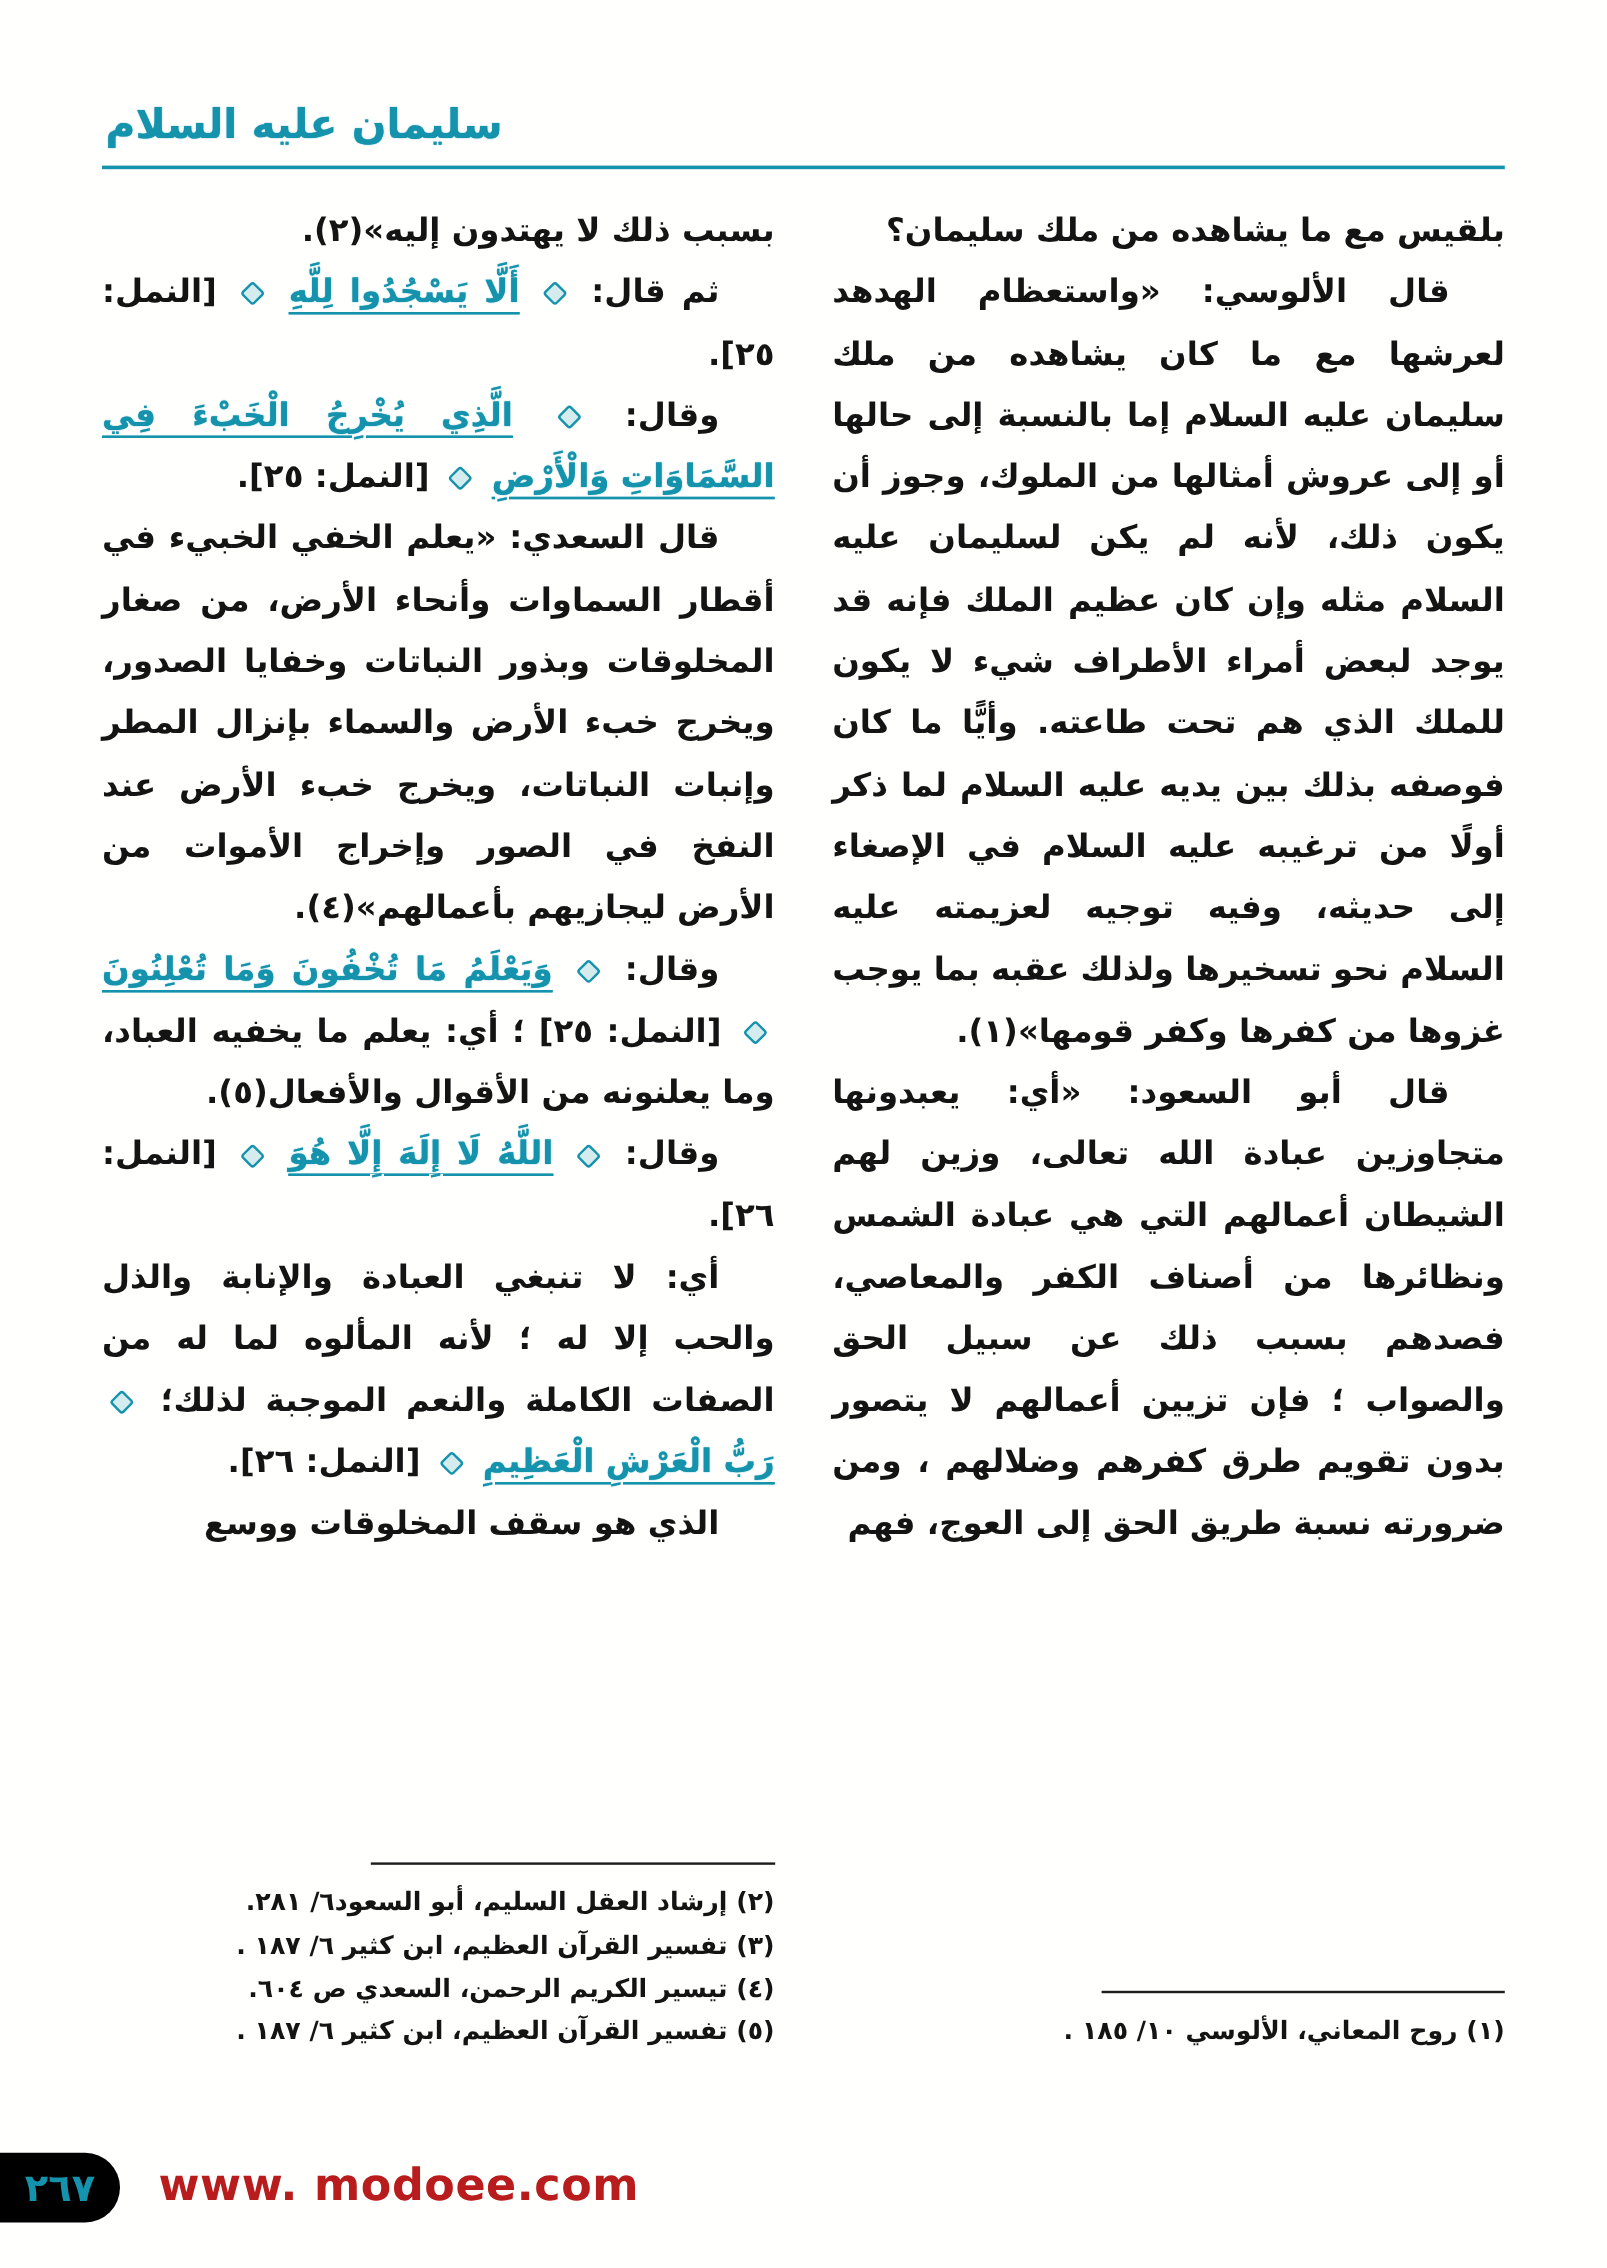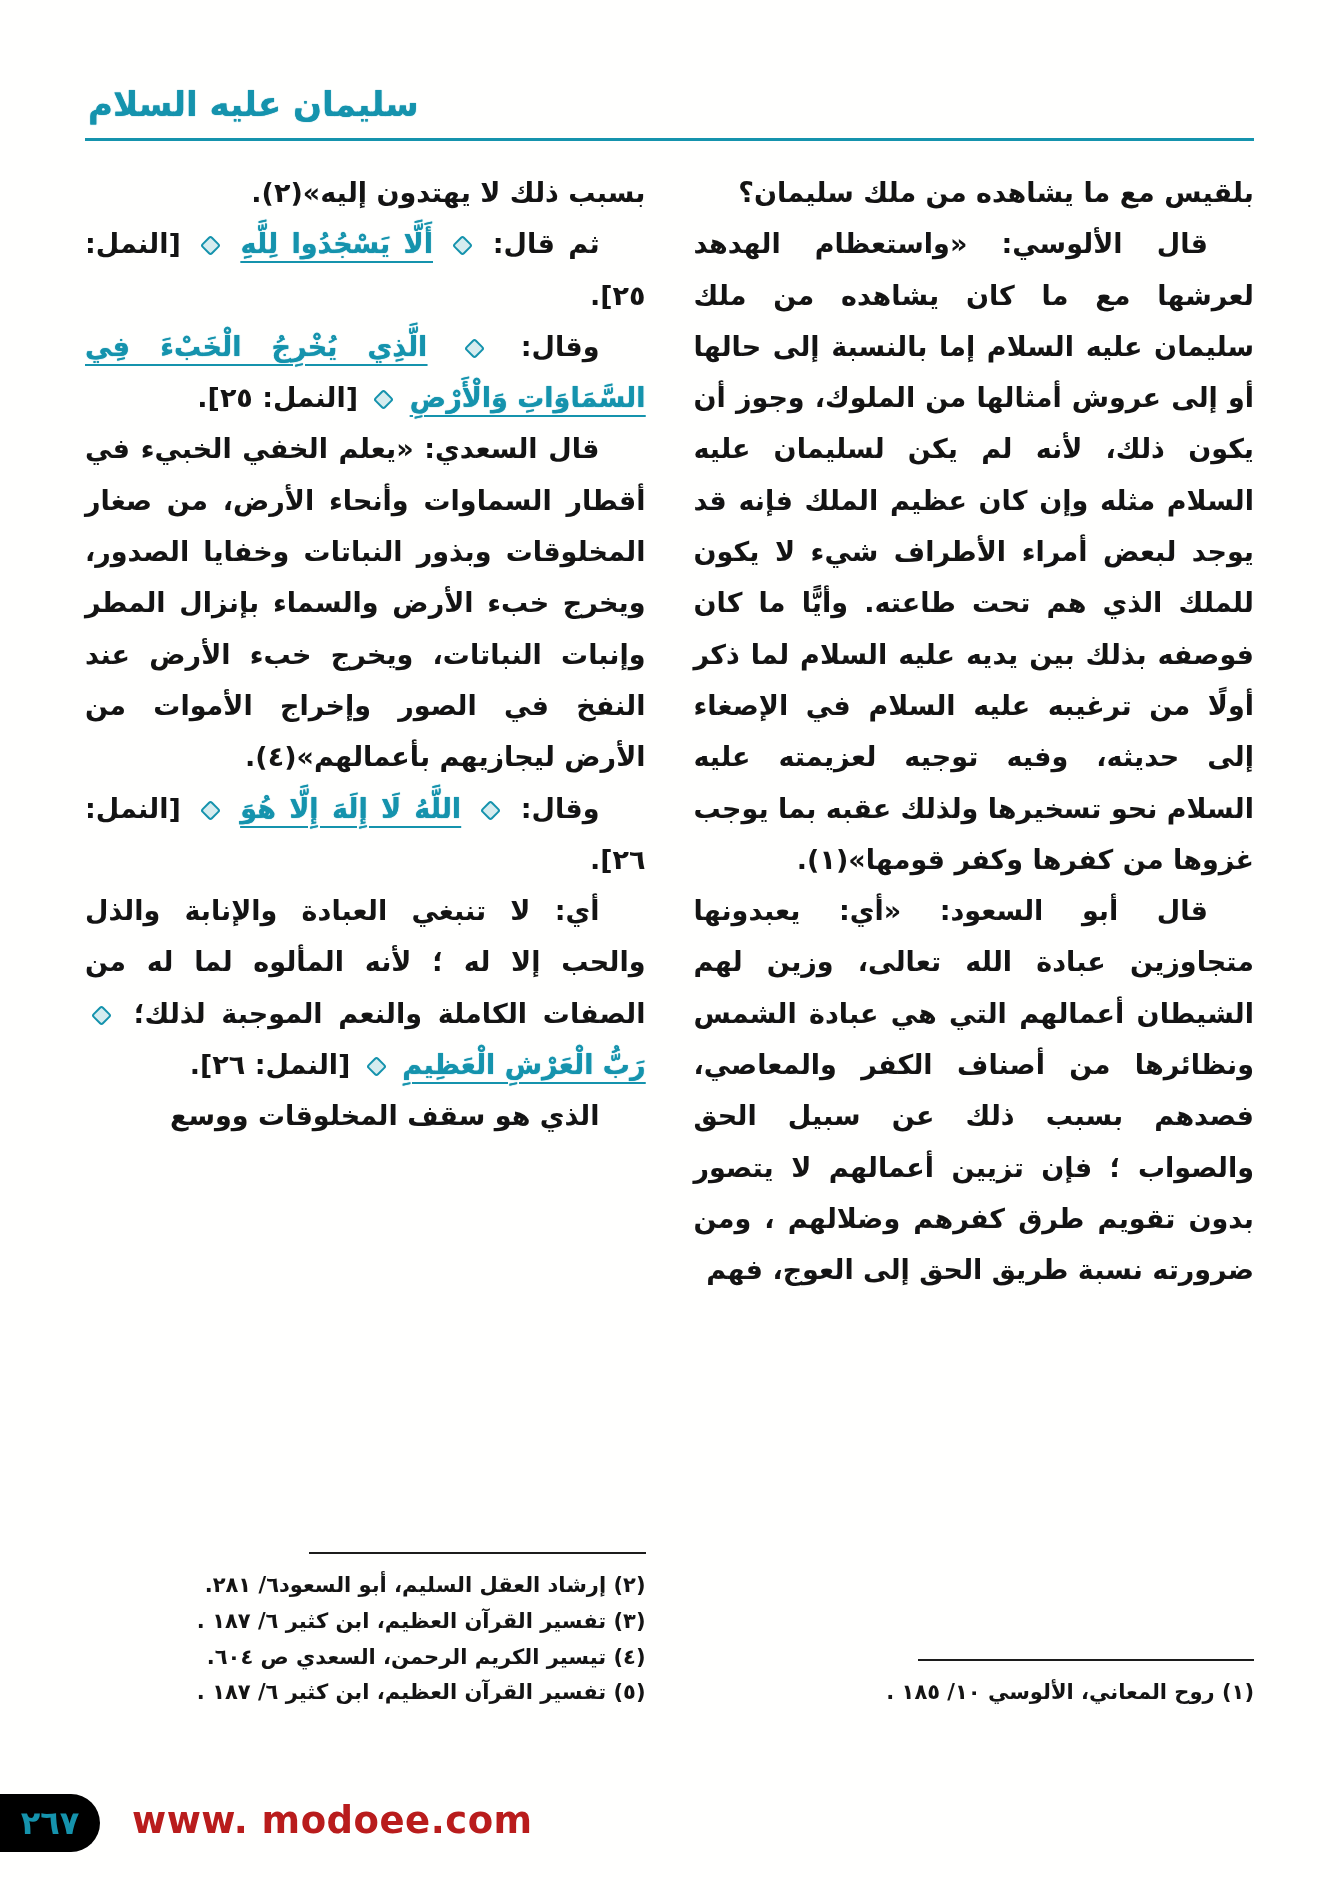--- a/index.html
+++ b/index.html
@@ -145,20 +145,27 @@
         <span>وقال:</span>
         <span class="orn"></span>
         <span class="verse">الَّذِي يُخْرِجُ الْخَبْءَ فِي السَّمَاوَاتِ وَالْأَرْضِ</span>
         <span class="orn"></span>
         <span>[النمل: ٢٥].</span>
       </p>
       <p class="para indent">قال السعدي: «يعلم الخفي الخبيء في أقطار السماوات وأنحاء الأرض، من صغار المخلوقات وبذور النباتات وخفايا الصدور، ويخرج خبء الأرض والسماء بإنزال المطر وإنبات النباتات، ويخرج خبء الأرض عند النفخ في الصور وإخراج الأموات من الأرض ليجازيهم بأعمالهم»(٤).</p>
       <p class="para indent">
         <span>وقال:</span>
         <span class="orn"></span>
+        <span class="verse">وَيَعْلَمُ مَا تُخْفُونَ وَمَا تُعْلِنُونَ</span>
+        <span class="orn"></span>
+        <span>[النمل: ٢٥] ؛ أي: يعلم ما يخفيه العباد، وما يعلنونه من الأقوال والأفعال(٥).</span>
+      </p>
+      <p class="para indent">
+        <span>وقال:</span>
+        <span class="orn"></span>
         <span class="verse">اللَّهُ لَا إِلَهَ إِلَّا هُوَ</span>
         <span class="orn"></span>
         <span>[النمل: ٢٦].</span>
       </p>
       <p class="para indent">
         <span>أي: لا تنبغي العبادة والإنابة والذل والحب إلا له ؛ لأنه المألوه لما له من الصفات الكاملة والنعم الموجبة لذلك؛</span>
         <span class="orn"></span>
         <span class="verse">رَبُّ الْعَرْشِ الْعَظِيمِ</span>
         <span class="orn"></span>
         <span>[النمل: ٢٦].</span>

